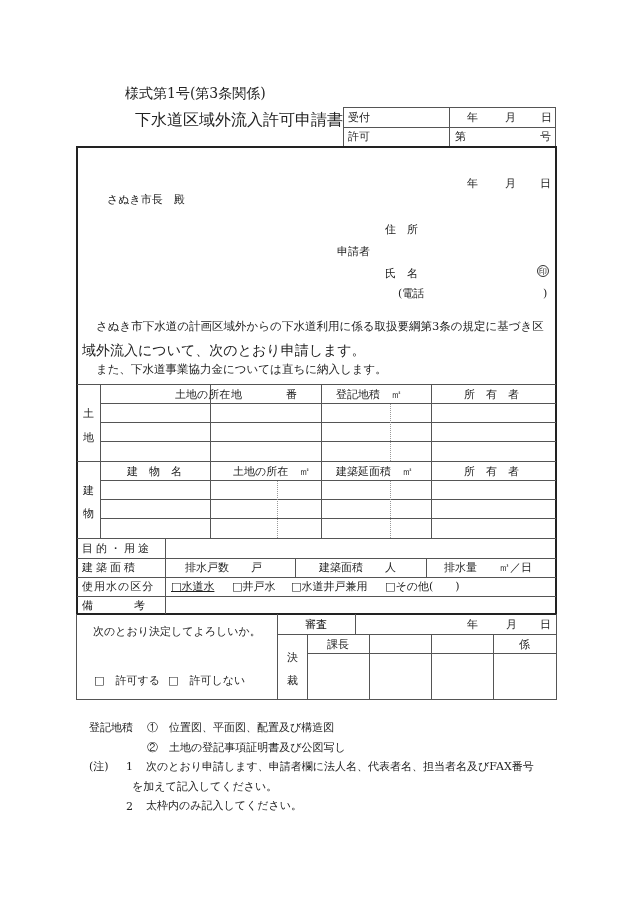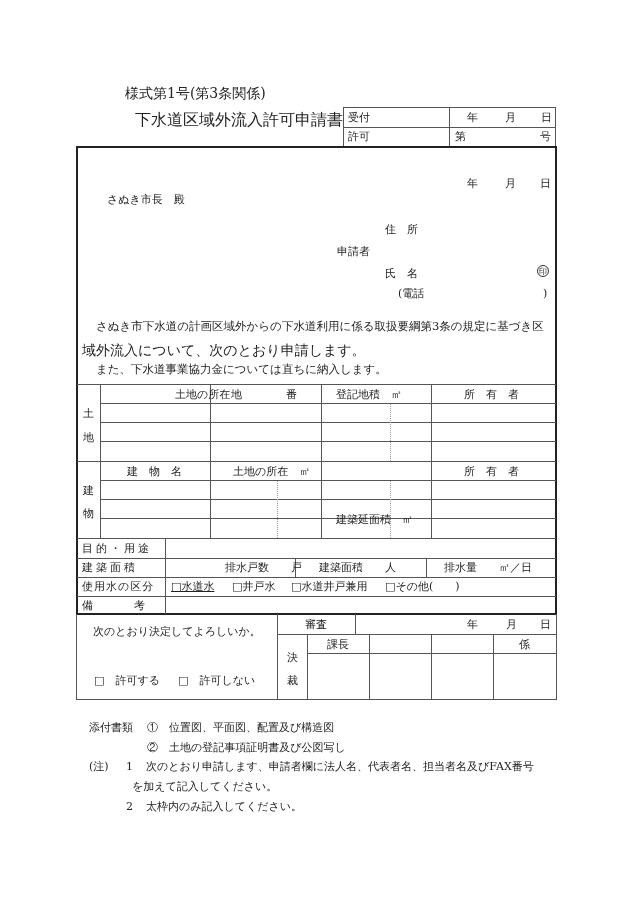--- a/index.html
+++ b/index.html
@@ -71,34 +71,34 @@
   <div class="line" style="left:100px;top:480px;width:456px;height:1px;"></div>
   <div class="line" style="left:100px;top:499px;width:456px;height:1px;"></div>
   <div class="line" style="left:100px;top:518px;width:456px;height:1px;"></div>
   <div class="line" style="left:77px;top:538px;width:479px;height:1px;"></div>
   <div class="dot" style="left:277px;top:481px;height:57px;"></div>
   <div class="dot" style="left:390px;top:481px;height:57px;"></div>
   <div class="abs" style="left:83px;top:485px;">建</div>
   <div class="abs" style="left:83px;top:508px;">物</div>
   <div class="abs" style="left:127px;top:466px;">建　物　名</div>
   <div class="abs" style="left:233px;top:466px;">土地の所在　㎡</div>
-  <div class="abs" style="left:336px;top:466px;margin-top:48px;">建築延面積　㎡</div>
+  <div class="abs" style="left:336px;top:466px;">建築延面積　㎡</div>
   <div class="abs" style="left:464px;top:466px;">所　有　者</div>
 </div>
 
 <div>
   <div class="line" style="left:77px;top:558px;width:479px;height:1px;"></div>
   <div class="line" style="left:77px;top:577px;width:479px;height:1px;"></div>
   <div class="line" style="left:77px;top:596px;width:479px;height:1px;"></div>
   <div class="line" style="left:165px;top:538px;width:1px;height:76px;"></div>
   <div class="line" style="left:295px;top:558px;width:1px;height:19px;"></div>
   <div class="line" style="left:426px;top:558px;width:1px;height:19px;"></div>
   <div class="abs" style="left:82px;top:543px;letter-spacing:3px;">目的・用途</div>
   <div class="abs" style="left:82px;top:562px;letter-spacing:3px;">建築面積</div>
-  <div class="abs" style="left:185px;top:562px;margin-left:40px;">排水戸数　　戸</div>
+  <div class="abs" style="left:185px;top:562px;">排水戸数　　戸</div>
   <div class="abs" style="left:319px;top:562px;">建築面積　　人</div>
   <div class="abs" style="left:444px;top:562px;">排水量　　㎥／日</div>
   <div class="abs" style="left:82px;top:581px;letter-spacing:1px;">使用水の区分</div>
   <div class="abs" style="left:171px;top:581px;text-decoration:underline;">□水道水</div>
   <div class="abs" style="left:232px;top:581px;">□井戸水</div>
   <div class="abs" style="left:291px;top:581px;text-align:center;">□水道井戸兼用</div>
   <div class="abs" style="left:385px;top:581px;">□その他(　　)</div>
   <div class="abs" style="left:82px;top:600px;letter-spacing:2px;">備　　　考</div>
 </div>
 
@@ -109,32 +109,32 @@
   <div class="line" style="left:277px;top:614px;width:1px;height:86px;"></div>
   <div class="line" style="left:277px;top:634px;width:279px;height:1px;"></div>
   <div class="line" style="left:307px;top:653px;width:249px;height:1px;"></div>
   <div class="line" style="left:307px;top:634px;width:1px;height:66px;"></div>
   <div class="line" style="left:355px;top:614px;width:1px;height:20px;"></div>
   <div class="line" style="left:369px;top:634px;width:1px;height:66px;"></div>
   <div class="line" style="left:431px;top:634px;width:1px;height:66px;"></div>
   <div class="line" style="left:493px;top:634px;width:1px;height:66px;"></div>
   <div class="abs" style="left:93px;top:626px;text-align:center;">次のとおり決定してよろしいか。</div>
   <div class="abs" style="left:94px;top:675px;">□　許可する</div>
-  <div class="abs" style="left:178px;top:675px;">□　許可しない</div>
+  <div class="abs" style="left:168px;top:675px;">□　許可しない</div>
   <div class="abs" style="left:305px;top:619px;">審査</div>
   <div class="abs" style="left:467px;top:619px;">年</div>
   <div class="abs" style="left:506px;top:619px;">月</div>
   <div class="abs" style="left:540px;top:619px;">日</div>
   <div class="abs" style="left:287px;top:652px;">決</div>
   <div class="abs" style="left:287px;top:675px;">裁</div>
   <div class="abs" style="left:327px;top:639px;">課長</div>
   <div class="abs" style="left:519px;top:639px;">係</div>
 </div>
 
-<div class="abs" style="left:89px;top:722px;">添付書類</div>
+<div class="abs" style="left:89px;top:722px;">登記地積</div>
 <div class="abs" style="left:147px;top:722px;">①　位置図、平面図、配置及び構造図</div>
 <div class="abs" style="left:147px;top:742px;">②　土地の登記事項証明書及び公図写し</div>
 <div class="abs" style="left:89px;top:761px;">(注)</div>
 <div class="abs" style="left:126px;top:761px;">1</div>
 <div class="abs" style="left:146px;top:761px;">次のとおり申請します、申請者欄に法人名、代表者名、担当者名及びFAX番号</div>
 <div class="abs" style="left:132px;top:781px;">を加えて記入してください。</div>
 <div class="abs" style="left:126px;top:801px;">2</div>
-<div class="abs" style="left:146px;top:801px;">太枠内のみ記入してください。</div>
+<div class="abs" style="left:146px;top:801px;font-family:Liberation Mono, monospace;">太枠内のみ記入してください。</div>
 
 </body></html>

